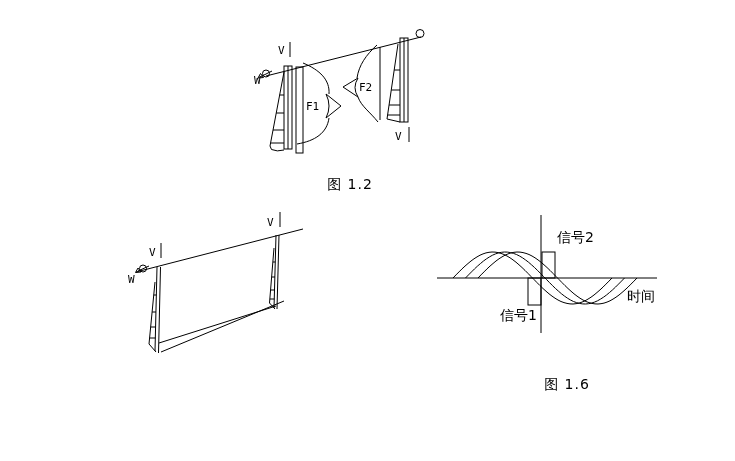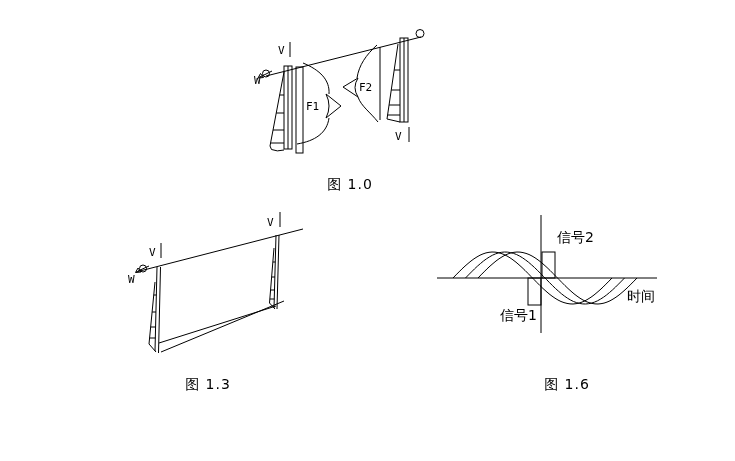--- a/index.html
+++ b/index.html
@@ -59,21 +59,21 @@
       <path d="M358,78 Q352,87.5 358,97"></path>
     </g>
     <line x1="290" y1="42" x2="290" y2="57"></line>
     <line x1="409" y1="127" x2="409" y2="142"></line>
     <text class="lbl" x="254" y="84">W</text>
     <text class="lbl" x="278" y="54">V</text>
     <text class="lbl" x="306" y="110">F1</text>
     <text class="lbl" x="359" y="91">F2</text>
     <text class="lbl" x="395" y="140">V</text>
   </svg>
-  <div class="caption" style="left:295px;top:176px">图 1.0</div>
+  <div class="caption" style="left:295px;top:176px">图 1.2</div>
 
   <svg style="left:120px;top:205px;width:190px;height:160px" viewBox="120 205 190 160">
     <g>
       <line x1="136" y1="272" x2="303" y2="229"></line>
       <circle cx="143" cy="268.5" r="3.5"></circle>
       <line x1="149" y1="266" x2="138" y2="271"></line>
       <path d="M135.5,272.5 L141,272 L138,268 Z" fill="#000"></path>
     </g>
     <g>
       <line x1="157" y1="267" x2="155" y2="351"></line>
@@ -96,21 +96,20 @@
     <g>
       <line x1="159" y1="343" x2="276" y2="306"></line>
       <line x1="161" y1="352" x2="284" y2="301"></line>
     </g>
     <line x1="161" y1="243" x2="161" y2="258"></line>
     <line x1="280" y1="212" x2="280" y2="227"></line>
     <text class="lbl" x="128" y="283">W</text>
     <text class="lbl" x="149" y="256">V</text>
     <text class="lbl" x="267" y="226">V</text>
   </svg>
-  <div class="caption" style="left:153px;top:376px">图 1.3</div>
 
   <svg id="fig14svg" style="left:430px;top:210px;width:240px;height:135px" viewBox="430 210 240 135">
     <line x1="437" y1="278" x2="657" y2="278"></line>
     <line x1="541" y1="215" x2="541" y2="333"></line>
     <rect x="542" y="252" width="13" height="26"></rect>
     <rect x="528" y="278" width="13" height="27"></rect>
     <path d="M453.0,278.0L456.0,274.9L459.0,271.9L462.0,268.9L465.0,266.1L468.0,263.5L471.0,261.0L474.0,258.8L477.0,256.9L480.0,255.2L483.0,253.9L486.0,252.9L489.0,252.3L492.0,252.0L495.0,252.1L498.0,252.6L501.0,253.4L504.0,254.5L507.0,256.0L510.0,257.8L513.0,259.9L516.0,262.2L519.0,264.8L522.0,267.5L525.0,270.4L528.0,273.4L531.0,276.5L534.0,279.5L537.0,282.6L540.0,285.6L543.0,288.5L546.0,291.2L549.0,293.8L552.0,296.1L555.0,298.2L558.0,300.0L561.0,301.5L564.0,302.6L567.0,303.4L570.0,303.9L573.0,304.0L576.0,303.7L579.0,303.1L582.0,302.1L585.0,300.8L588.0,299.1L591.0,297.2L594.0,295.0L597.0,292.5L600.0,289.9L603.0,287.1L606.0,284.1L609.0,281.1L612.0,278.0"></path>
       <path d="M465.5,278.0L468.5,274.9L471.5,271.9L474.5,268.9L477.5,266.1L480.5,263.5L483.5,261.0L486.5,258.8L489.5,256.9L492.5,255.2L495.5,253.9L498.5,252.9L501.5,252.3L504.5,252.0L507.5,252.1L510.5,252.6L513.5,253.4L516.5,254.5L519.5,256.0L522.5,257.8L525.5,259.9L528.5,262.2L531.5,264.8L534.5,267.5L537.5,270.4L540.5,273.4L543.5,276.5L546.5,279.5L549.5,282.6L552.5,285.6L555.5,288.5L558.5,291.2L561.5,293.8L564.5,296.1L567.5,298.2L570.5,300.0L573.5,301.5L576.5,302.6L579.5,303.4L582.5,303.9L585.5,304.0L588.5,303.7L591.5,303.1L594.5,302.1L597.5,300.8L600.5,299.1L603.5,297.2L606.5,295.0L609.5,292.5L612.5,289.9L615.5,287.1L618.5,284.1L621.5,281.1L624.5,278.0"></path>
       <path d="M478.0,278.0L481.0,274.9L484.0,271.9L487.0,268.9L490.0,266.1L493.0,263.5L496.0,261.0L499.0,258.8L502.0,256.9L505.0,255.2L508.0,253.9L511.0,252.9L514.0,252.3L517.0,252.0L520.0,252.1L523.0,252.6L526.0,253.4L529.0,254.5L532.0,256.0L535.0,257.8L538.0,259.9L541.0,262.2L544.0,264.8L547.0,267.5L550.0,270.4L553.0,273.4L556.0,276.5L559.0,279.5L562.0,282.6L565.0,285.6L568.0,288.5L571.0,291.2L574.0,293.8L577.0,296.1L580.0,298.2L583.0,300.0L586.0,301.5L589.0,302.6L592.0,303.4L595.0,303.9L598.0,304.0L601.0,303.7L604.0,303.1L607.0,302.1L610.0,300.8L613.0,299.1L616.0,297.2L619.0,295.0L622.0,292.5L625.0,289.9L628.0,287.1L631.0,284.1L634.0,281.1L637.0,278.0"></path>
       <text class="cjk" x="557" y="242">信号2</text>

